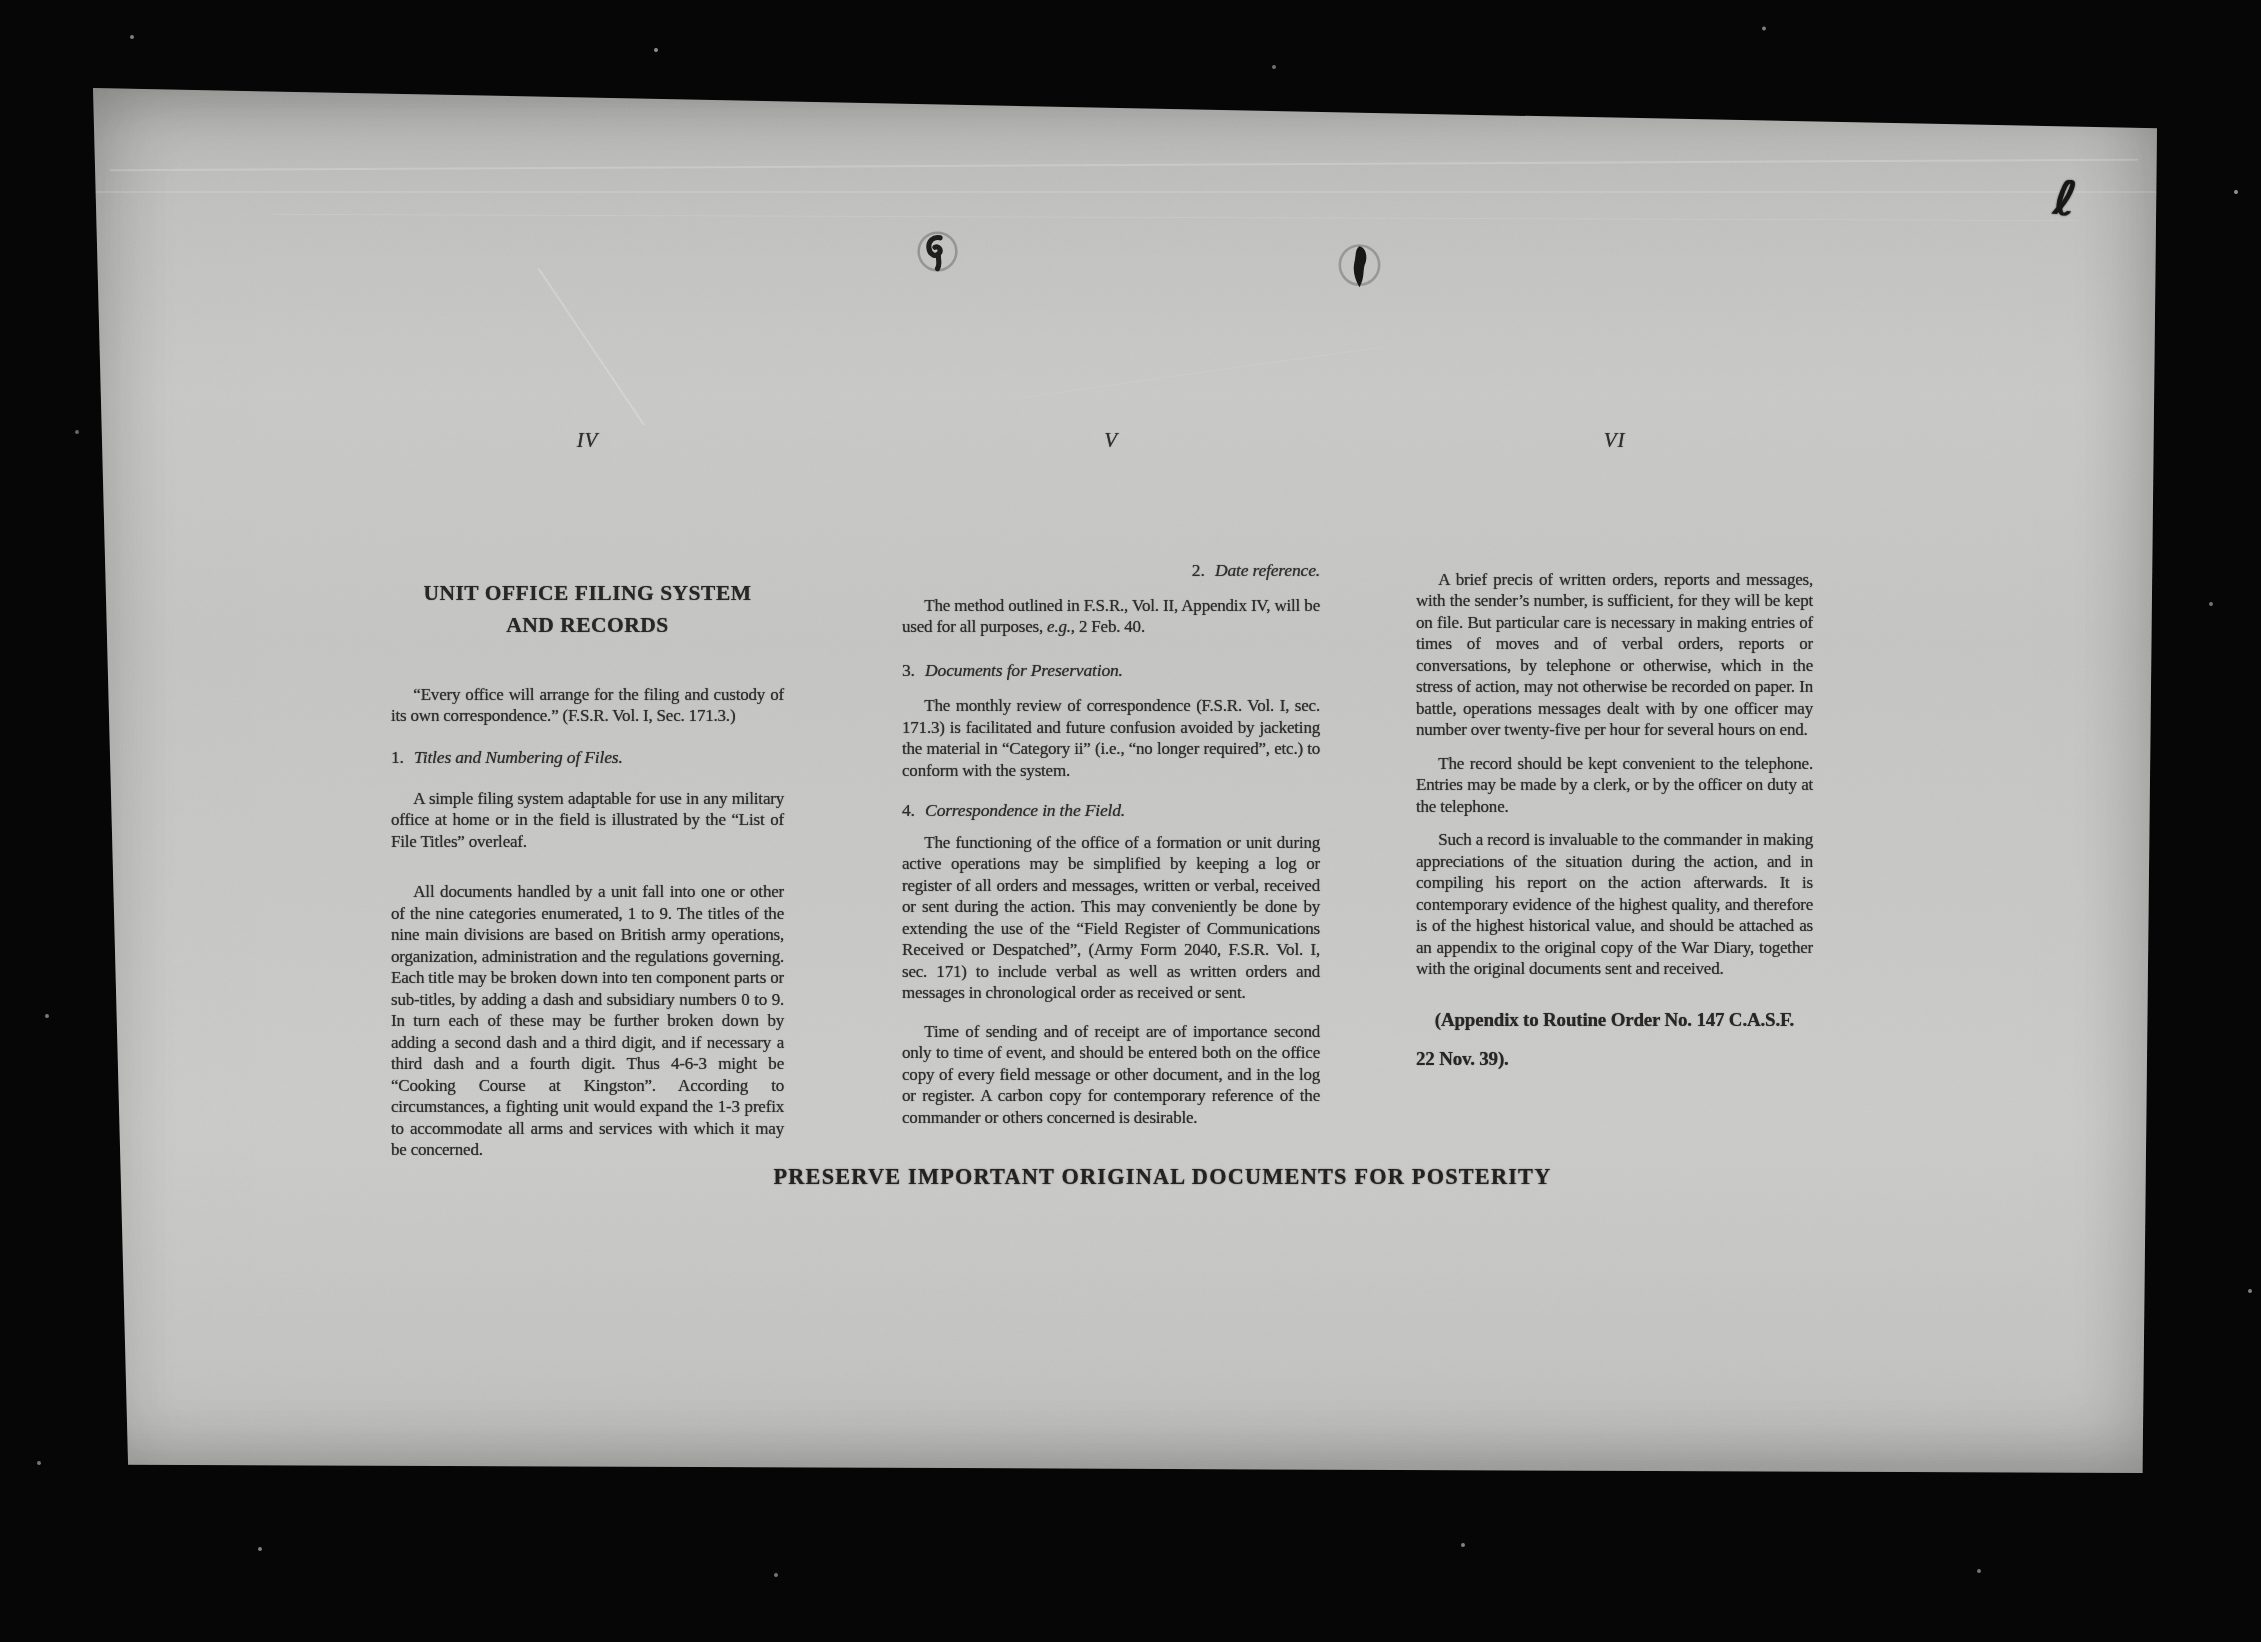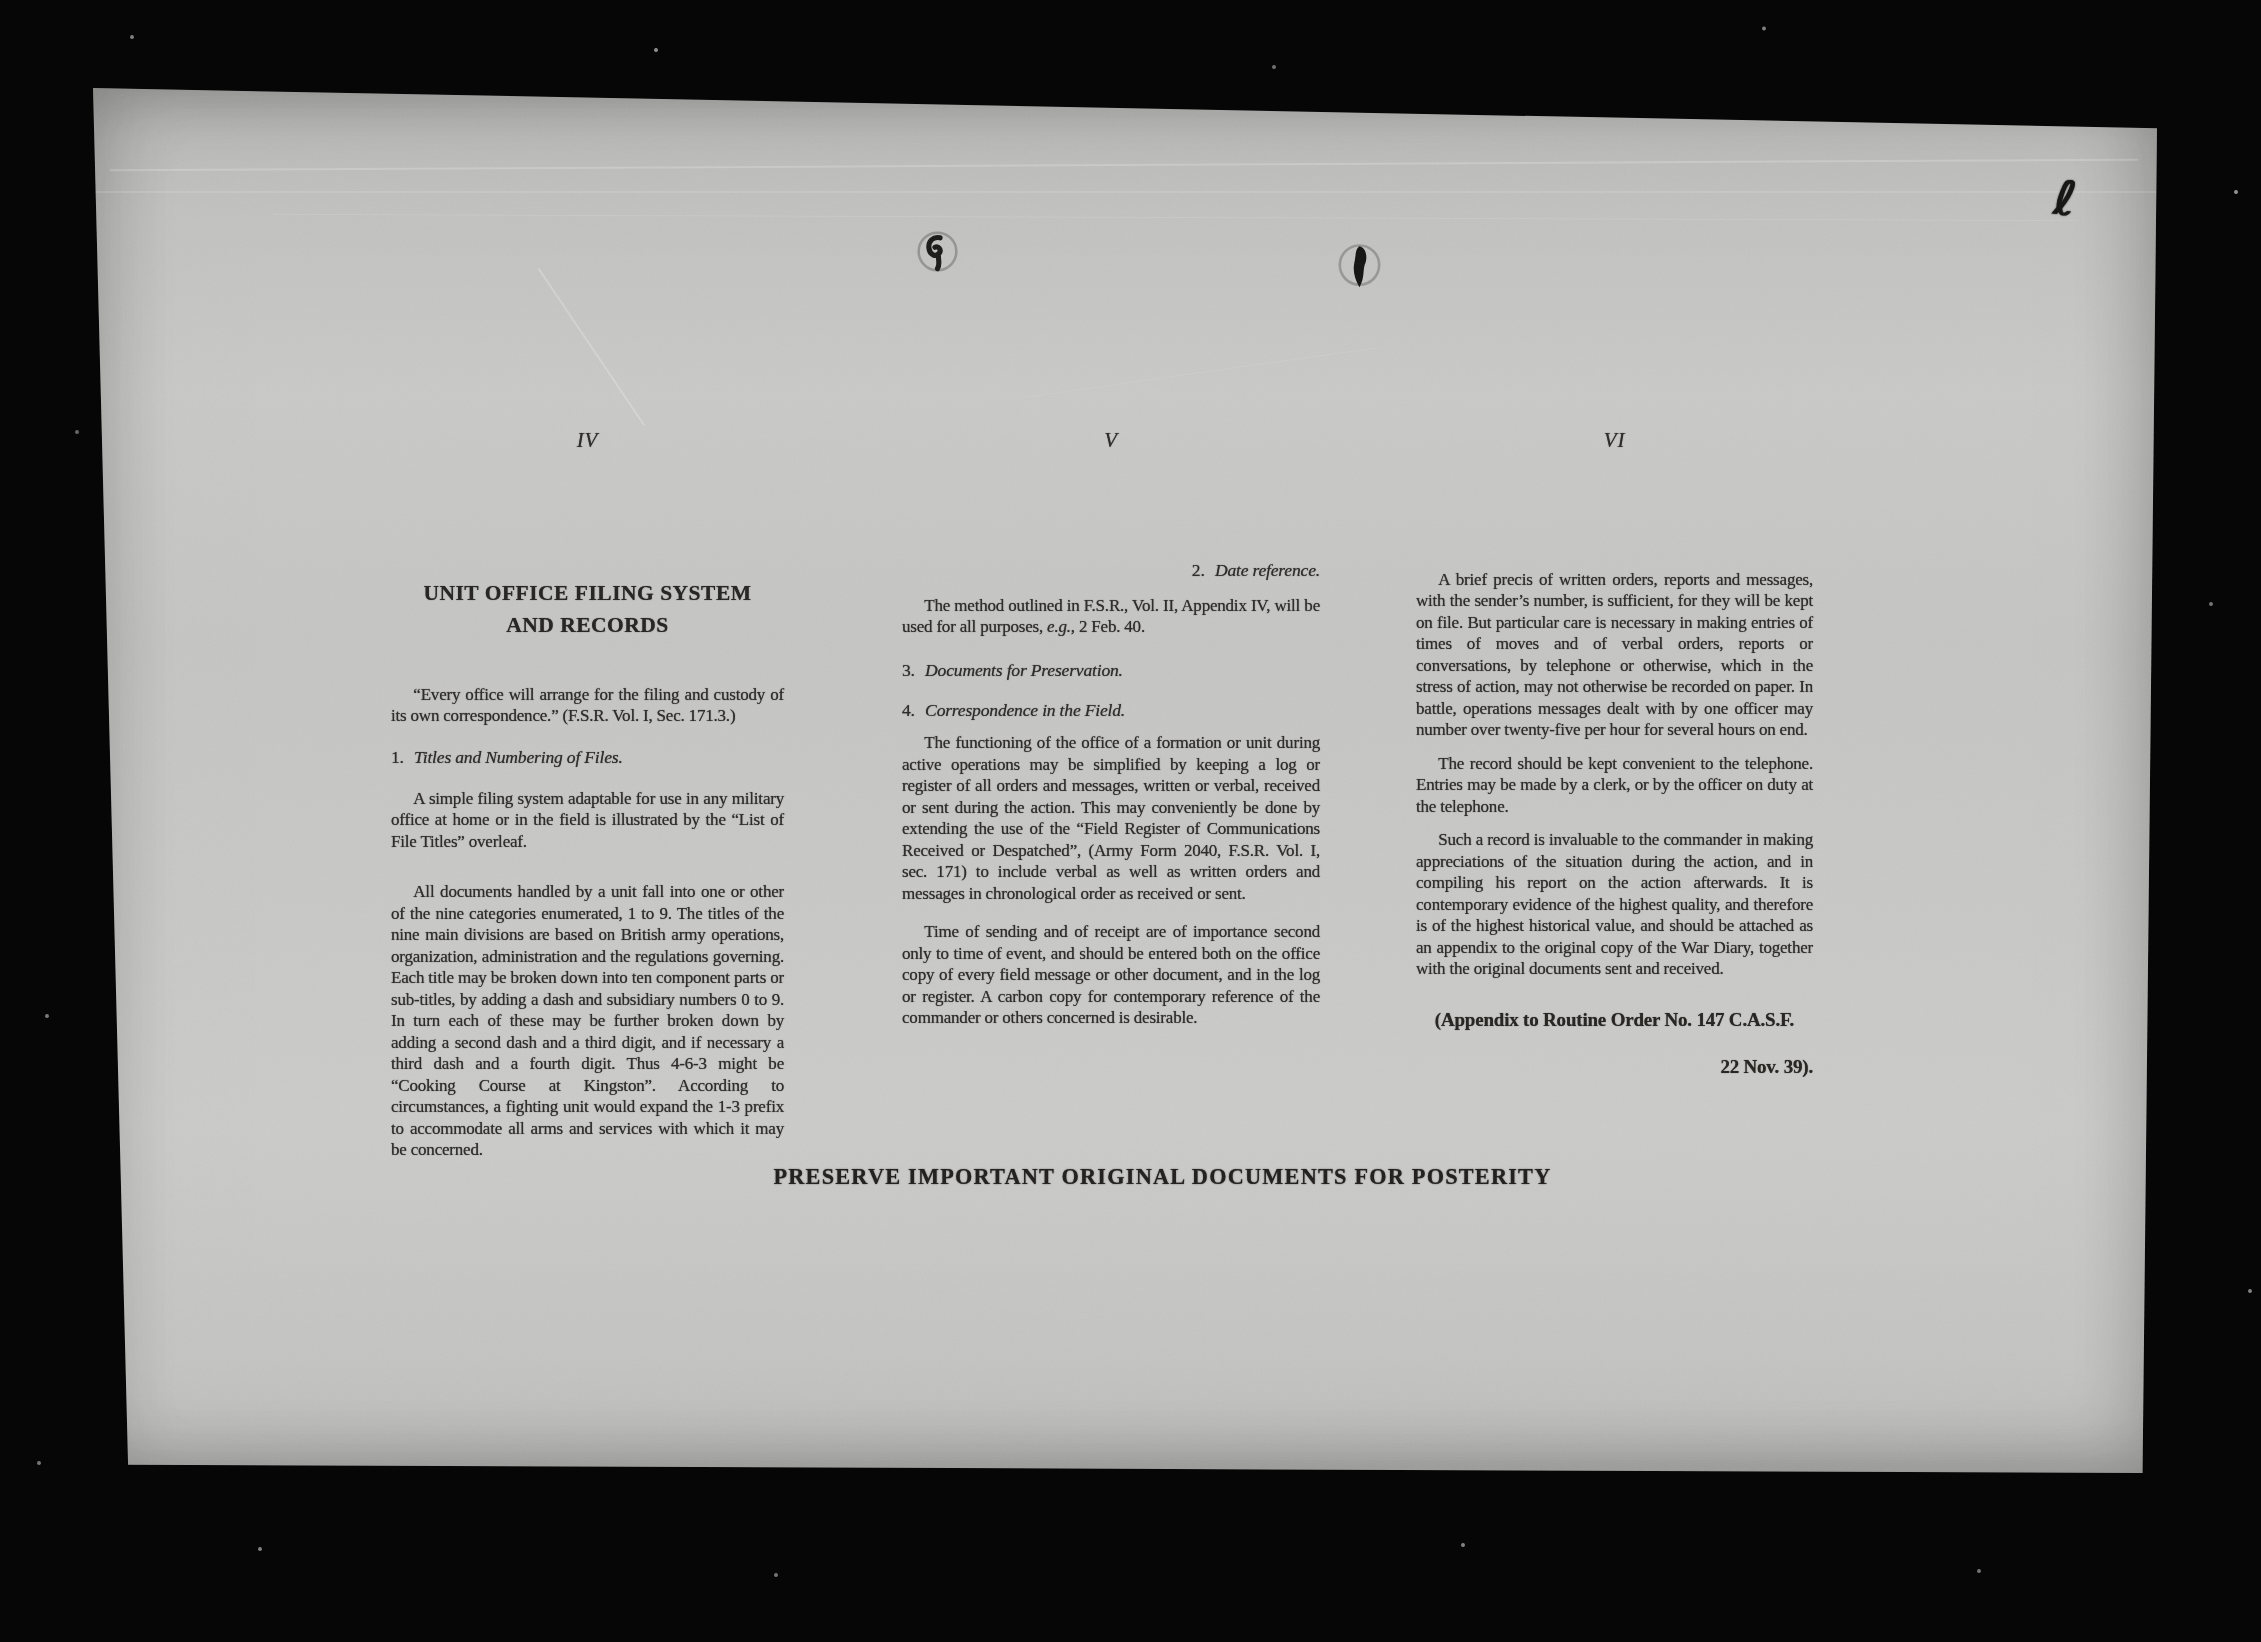--- a/index.html
+++ b/index.html
@@ -39,21 +39,21 @@
   #col5 .h-first{margin-top:108px;text-align:right;}
   #col5 .p-first{margin-top:13.7px;}
   #col5 .h-mid{margin-top:22.3px;}
   #col5 .p-mid{margin-top:13.7px;}
   #col5 .h-last{margin-top:19px;}
   #col5 .p-body{margin-top:10.3px;}
   #col5 .p-tail{margin-top:17px;}
   #col6 .p-first{margin-top:117px;}
   #col6 .p-next{margin-top:12px;}
   .appendix{margin-top:29px;text-align:center;font-weight:bold;font-size:19px;color:#24221f;}
-  .appendix-date{margin-top:26px;text-align:right;font-weight:bold;font-size:19px;color:#24221f;}
+  .appendix-date{margin-top:18px;text-align:left;font-weight:bold;font-size:19px;color:#24221f;}
   .banner{position:absolute;left:163px;top:1076px;width:1813px;text-align:center;
           font-weight:bold;font-size:22.3px;letter-spacing:1.2px;color:#1f1d1b;
           text-shadow:0 0 1.3px rgba(35,33,31,.9);}
   
   .fastener{position:absolute;pointer-events:none;}
   .hand-mark{position:absolute;left:1961px;top:82px;font-family:"DejaVu Sans", sans-serif;
              font-weight:bold;font-size:48px;color:#121210;transform:rotate(7deg);
              text-shadow:0 0 1.7px rgba(10,10,10,.8);}
   .dust{position:absolute;left:0;top:0;width:1.7px;height:1.7px;background:transparent;border-radius:50%;
     box-shadow:
@@ -114,20 +114,21 @@
     <div class="roman">V</div>
     <div class="sec-head h-first">
       <span class="num">2.</span><i class="ital">Date reference.</i>
     </div>
     <div class="para p-first">
       <span>The method outlined in F.S.R., Vol. II, Appendix IV, will be used for all purposes, </span><i>e.g.</i><span>, 2 Feb. 40.</span>
     </div>
     <div class="sec-head h-mid">
       <span class="num">3.</span><i class="ital">Documents for Preservation.</i>
     </div>
+    <div class="para p-mid">The monthly review of correspondence (F.S.R. Vol. I, sec. 171.3) is facilitated and future confusion avoided by jacketing the material in “Category ii” (i.e., “no longer required”, etc.) to conform with the system.</div>
     <div class="sec-head h-last">
       <span class="num">4.</span><i class="ital">Correspondence in the Field.</i>
     </div>
     <div class="para p-body">The functioning of the office of a formation or unit during active operations may be simplified by keeping a log or register of all orders and messages, written or verbal, received or sent during the action.  This may conveniently be done by extending the use of the “Field Register of Communications Received or Despatched”, (Army Form 2040, F.S.R. Vol. I, sec. 171) to include verbal as well as written orders and messages in chronological order as received or sent.</div>
     <div class="para p-tail">Time of sending and of receipt are of importance second only to time of event, and should be entered both on the office copy of every field message or other document, and in the log or register.  A carbon copy for contemporary reference of the commander or others concerned is desirable.</div>
   </div>
 
   <div class="col" id="col6">
     <div class="roman">VI</div>
     <div class="para p-first">A brief precis of written orders, reports and messages, with the sender’s number, is sufficient, for they will be kept on file.  But particular care is necessary in making entries of times of moves and of verbal orders, reports or conversations, by telephone or otherwise, which in the stress of action, may not otherwise be recorded on paper.  In battle, operations messages dealt with by one officer may number over twenty-five per hour for several hours on end.</div>

